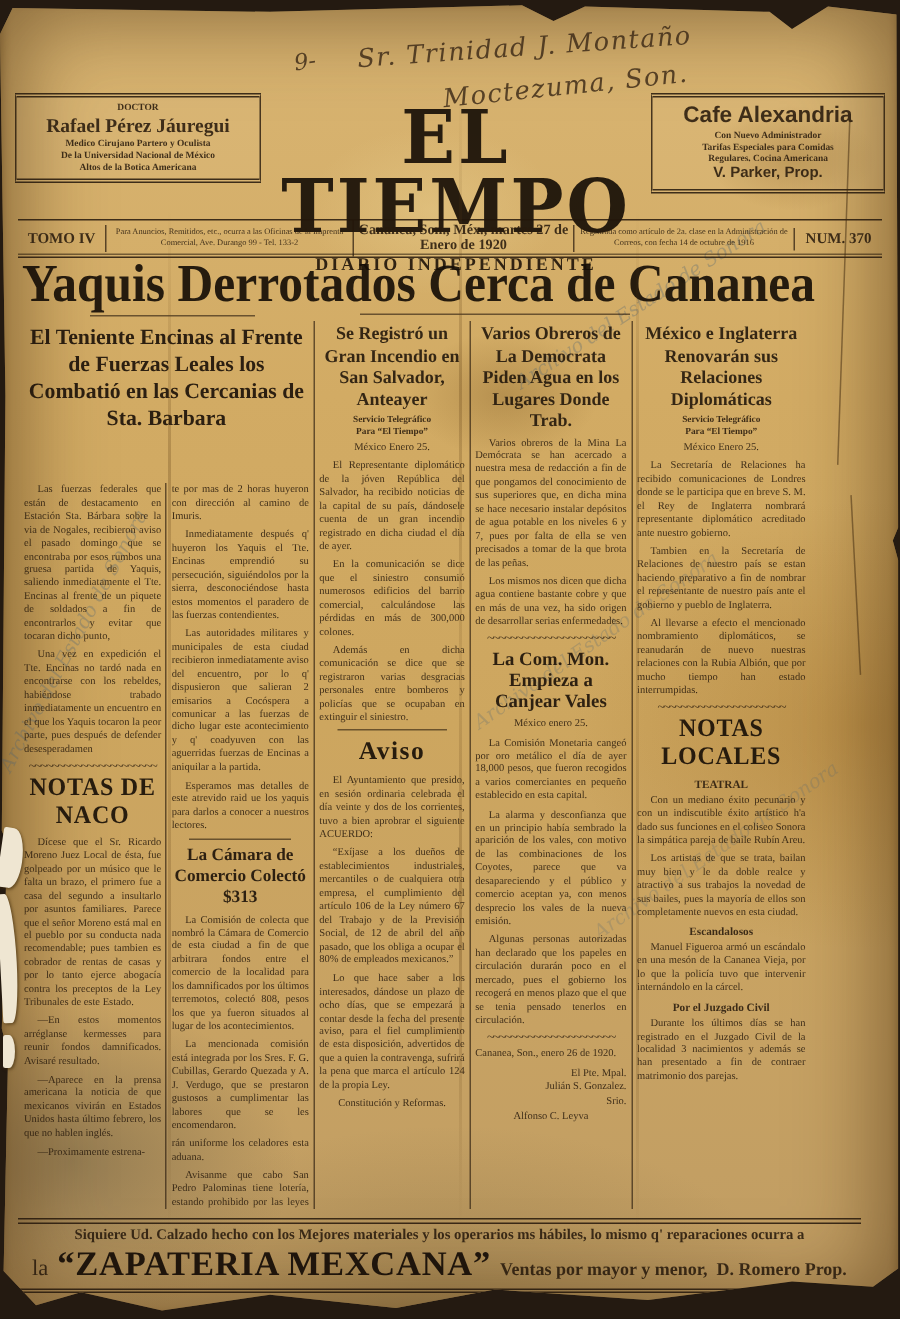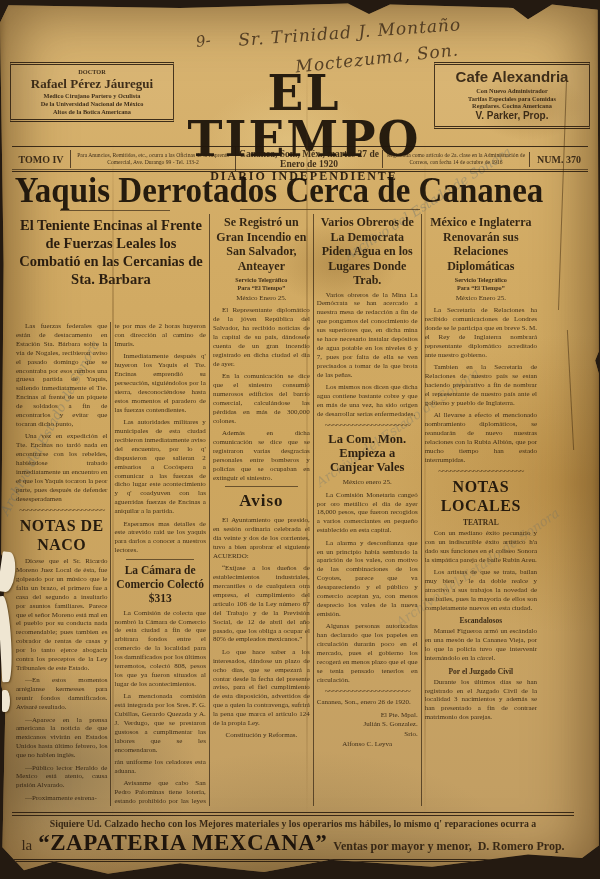--- a/index.html
+++ b/index.html
@@ -133,21 +133,20 @@
         <h3 class="subhead12">El Teniente Encinas al Frente de Fuerzas Leales los Combatió en las Cercanias de Sta. Barbara</h3>
         <div class="two-cols">
           <div class="col c1">
             <p class="bp">Las fuerzas federales que están de destacamento en Estación Sta. Bárbara sobre la via de Nogales, recibieron aviso el pasado domingo que se encontraba por esos rumbos una gruesa partida de Yaquis, saliendo inmediatamente el Tte. Encinas al frente de un piquete de soldados a fin de encontrarlos y evitar que tocaran dicho punto,</p>
             <p class="bp">Una vez en expedición el Tte. Encinas no tardó nada en encontrarse con los rebeldes, habiéndose trabado inmediatamente un encuentro en el que los Yaquis tocaron la peor parte, pues después de defender desesperadamen</p>
             <div class="wavy"></div>
             <h4 class="sechead-big">NOTAS DE NACO</h4>
             <p class="bp">Dícese que el Sr. Ricardo Moreno Juez Local de ésta, fue golpeado por un músico que le falta un brazo, el primero fue a casa del segundo a insultarlo por asuntos familiares. Parece que el señor Moreno está mal en el pueblo por su conducta nada recomendable; pues tambien es cobrador de rentas de casas y por lo tanto ejerce abogacía contra los preceptos de la Ley Tribunales de este Estado.</p>
             <p class="bp">—En estos momentos arréglanse kermesses para reunir fondos damnificados. Avisaré resultado.</p>
             <p class="bp">—Aparece en la prensa americana la noticia de que mexicanos vivirán en Estados Unidos hasta último febrero, los que no hablen inglés.</p>
-            <p class="bp">—Público lector Heraldo de Mexico está atento, causa prisión Alvarado.</p>
             <p class="bp">—Proximamente estrena-</p>
           </div>
           <div class="col c2">
             <p class="bp dl-p">te por mas de 2 horas huyeron con dirección al camino de Imuris.</p>
             <p class="bp">Inmediatamente después q' huyeron los Yaquis el Tte. Encinas emprendió su persecución, siguiéndolos por la sierra, desconociéndose hasta estos momentos el paradero de las fuerzas contendientes.</p>
             <p class="bp">Las autoridades militares y municipales de esta ciudad recibieron inmediatamente aviso del encuentro, por lo q' dispusieron que salieran 2 emisarios a Cocóspera a comunicar a las fuerzas de dicho lugar este acontecimiento y q' coadyuven con las aguerridas fuerzas de Encinas a aniquilar a la partida.</p>
             <p class="bp">Esperamos mas detalles de este atrevido raid ue los yaquis para darlos a conocer a nuestros lectores.</p>
             <div class="shortrule"></div>
             <h4 class="sechead-med">La Cámara de Comercio Colectó $313</h4>
             <p class="bp">La Comisión de colecta que nombró la Cámara de Comercio de esta ciudad a fin de que arbitrara fondos entre el comercio de la localidad para los damnificados por los últimos terremotos, colectó 808, pesos los que ya fueron situados al lugar de los acontecimientos.</p>

